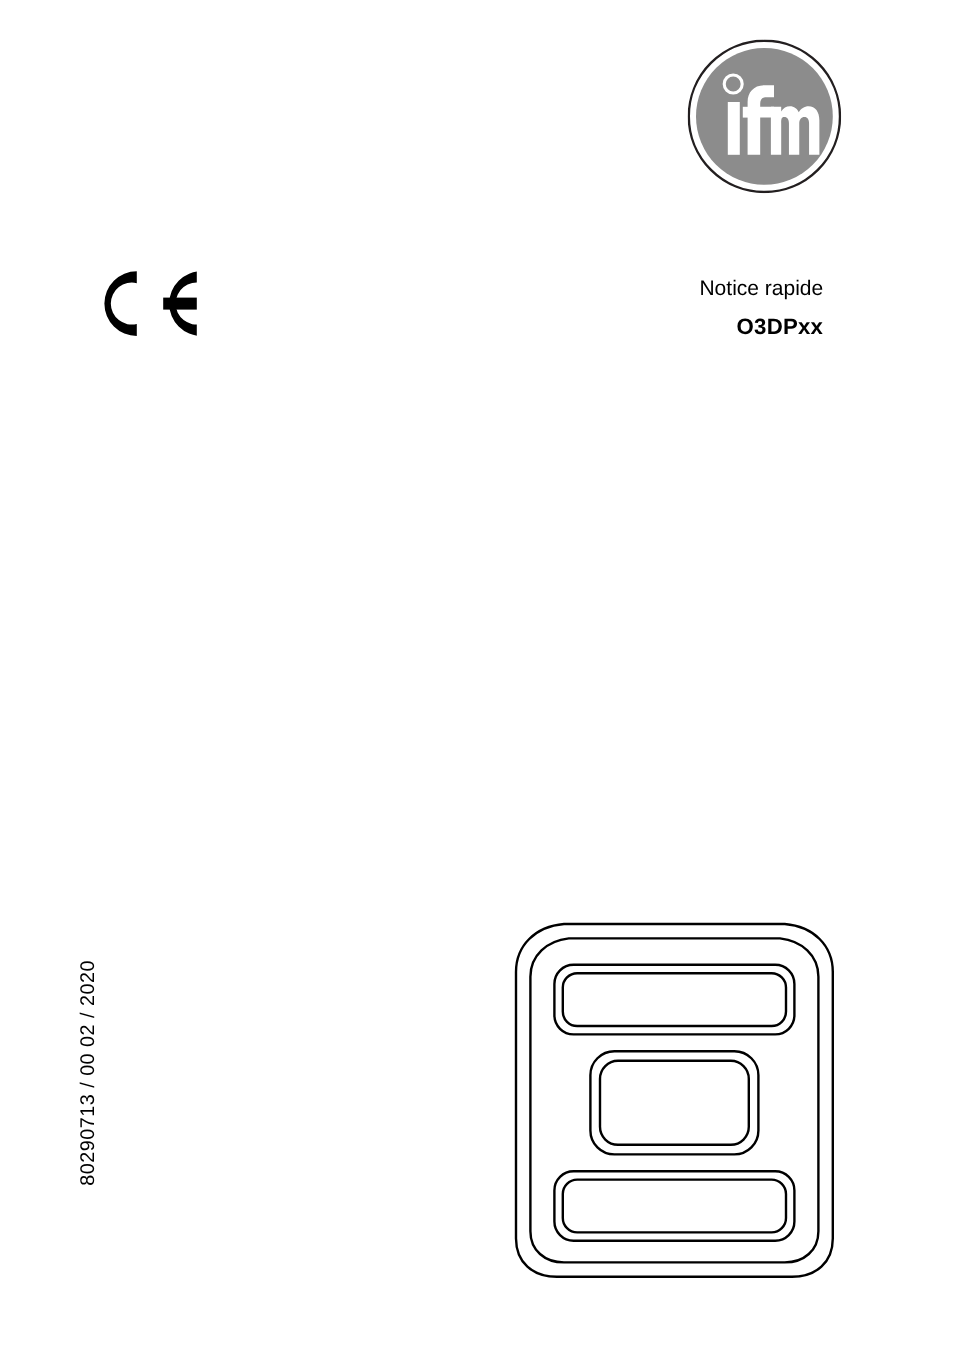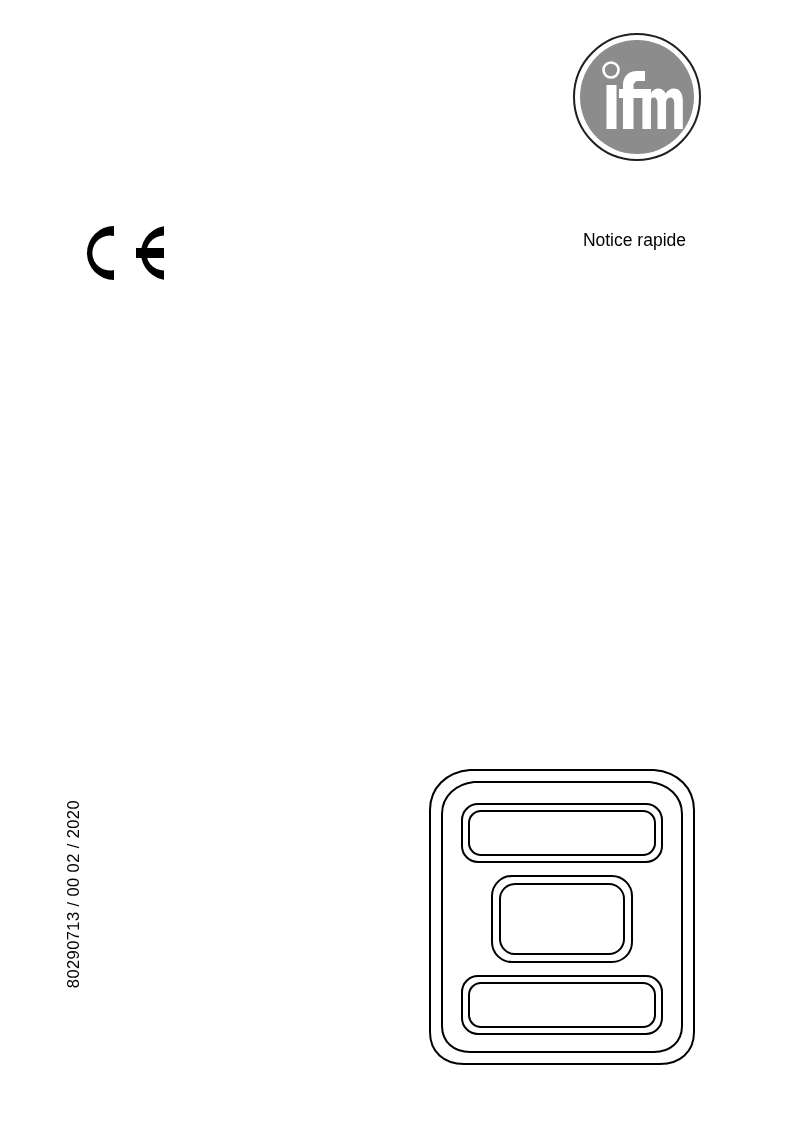--- a/index.html
+++ b/index.html
@@ -132,20 +132,21 @@
 
       <path d="M40 4 A27 27 0 1 0 40 58 L40 48 A17.5 17.5 0 1 1 40 14 Z" fill="#000000"></path>
 
       <path d="M86 4 A27 27 0 1 0 86 58 L86 48 A17.5 17.5 0 1 1 86 14 Z" fill="#000000" transform="translate(8,0)"></path>
       <rect x="62" y="26" width="34" height="10" fill="#000000"></rect>
     </svg>
   </div>
 
   <div class="title-block">
     <div class="title-line">Notice rapide</div>
+    <div class="title-product">O3DPxx</div>
   </div>
 
   <div class="lang-badge">FR</div>
 
   <div class="doc-number">80290713 / 00  02 / 2020</div>
 
   <div class="device">
     <svg width="300" height="310" viewBox="0 0 300 310" xmlns="http://www.w3.org/2000/svg">
       <g fill="none" stroke="#000000" stroke-width="2">
 

